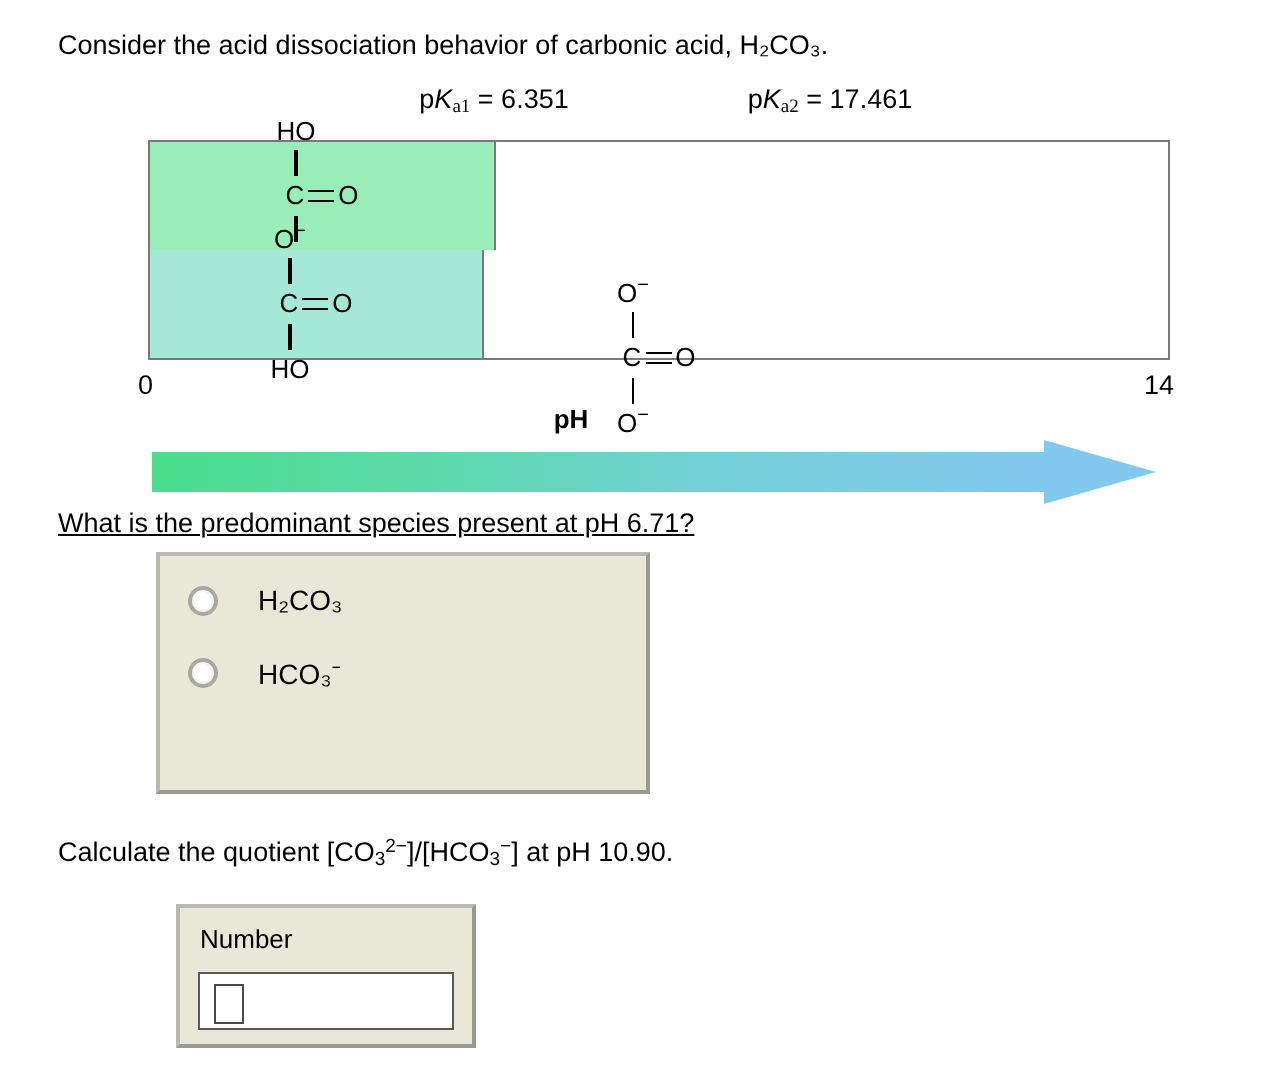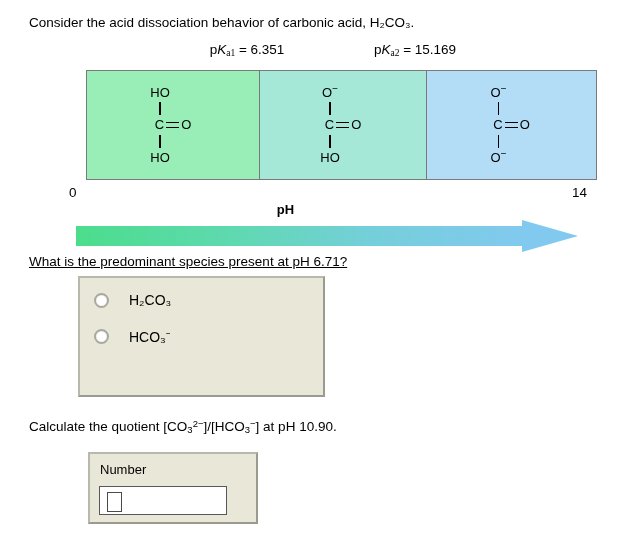--- a/index.html
+++ b/index.html
@@ -39,27 +39,28 @@
     transform: translateX(-50%);
   }
   .pka-1 { left: 173px; }
   .pka-2 { left: 341px; }
   .pka i { font-style: italic; }
   .pka sub { font-size: 9.5px; font-style: normal; font-family: Liberation Serif, serif; }
 
   
   .species-box {
     position: absolute;
-    left: 86px;
+    left: 74px;
     top: 70px;
     width: 511px;
     height: 110px;
     box-sizing: border-box;
     border: 1px solid #7a7a7a;
     display: flex;
+    flex-direction: column;
   }
   .species-panel {
     position: relative;
     box-sizing: border-box;
     height: 100%;
   }
   .panel-1 {
     width: 173px;
     background: #99eeb8;
     border-right: 1px solid #7a7a7a;
@@ -223,21 +224,21 @@
     font-size: 13.5px;
     white-space: nowrap;
   }
   .q2-text sub { font-size: 9.5px; }
   .q2-text sup { font-size: 9.5px; }
 
   .number-panel {
     position: absolute;
     left: 88px;
     top: 452px;
-    width: 170px;
+    width: 150px;
     height: 72px;
     box-sizing: border-box;
     background: #e9e7d7;
     border: 2px solid #9a9a8f;
     border-top-color: #b8b8ad;
     border-left-color: #b8b8ad;
   }
   .number-label {
     position: absolute;
     left: 10px;
@@ -266,21 +267,21 @@
   sub { vertical-align: -0.22em; }
   sup { vertical-align: 0.45em; }
 </style>
 </head>
 <body>
 
 <div class="intro">Consider the acid dissociation behavior of carbonic acid, H₂CO₃.</div>
 
 <div class="pka-row">
   <div class="pka pka-1">p<i>K</i><sub>a1</sub> <span>= 6.351</span></div>
-  <div class="pka pka-2">p<i>K</i><sub>a2</sub> <span>= 15.169</span></div>
+  <div class="pka pka-2">p<i>K</i><sub>a2</sub> <span>= 17.461</span></div>
 </div>
 
 <div class="species-box">
 
   <div class="species-panel panel-1">
     <div class="structure">
       <div class="st-top"><span>HO</span><span class="sup-minus"></span></div>
       <div class="st-bond"></div>
       <div class="st-mid">
         <span class="st-c">C</span>

